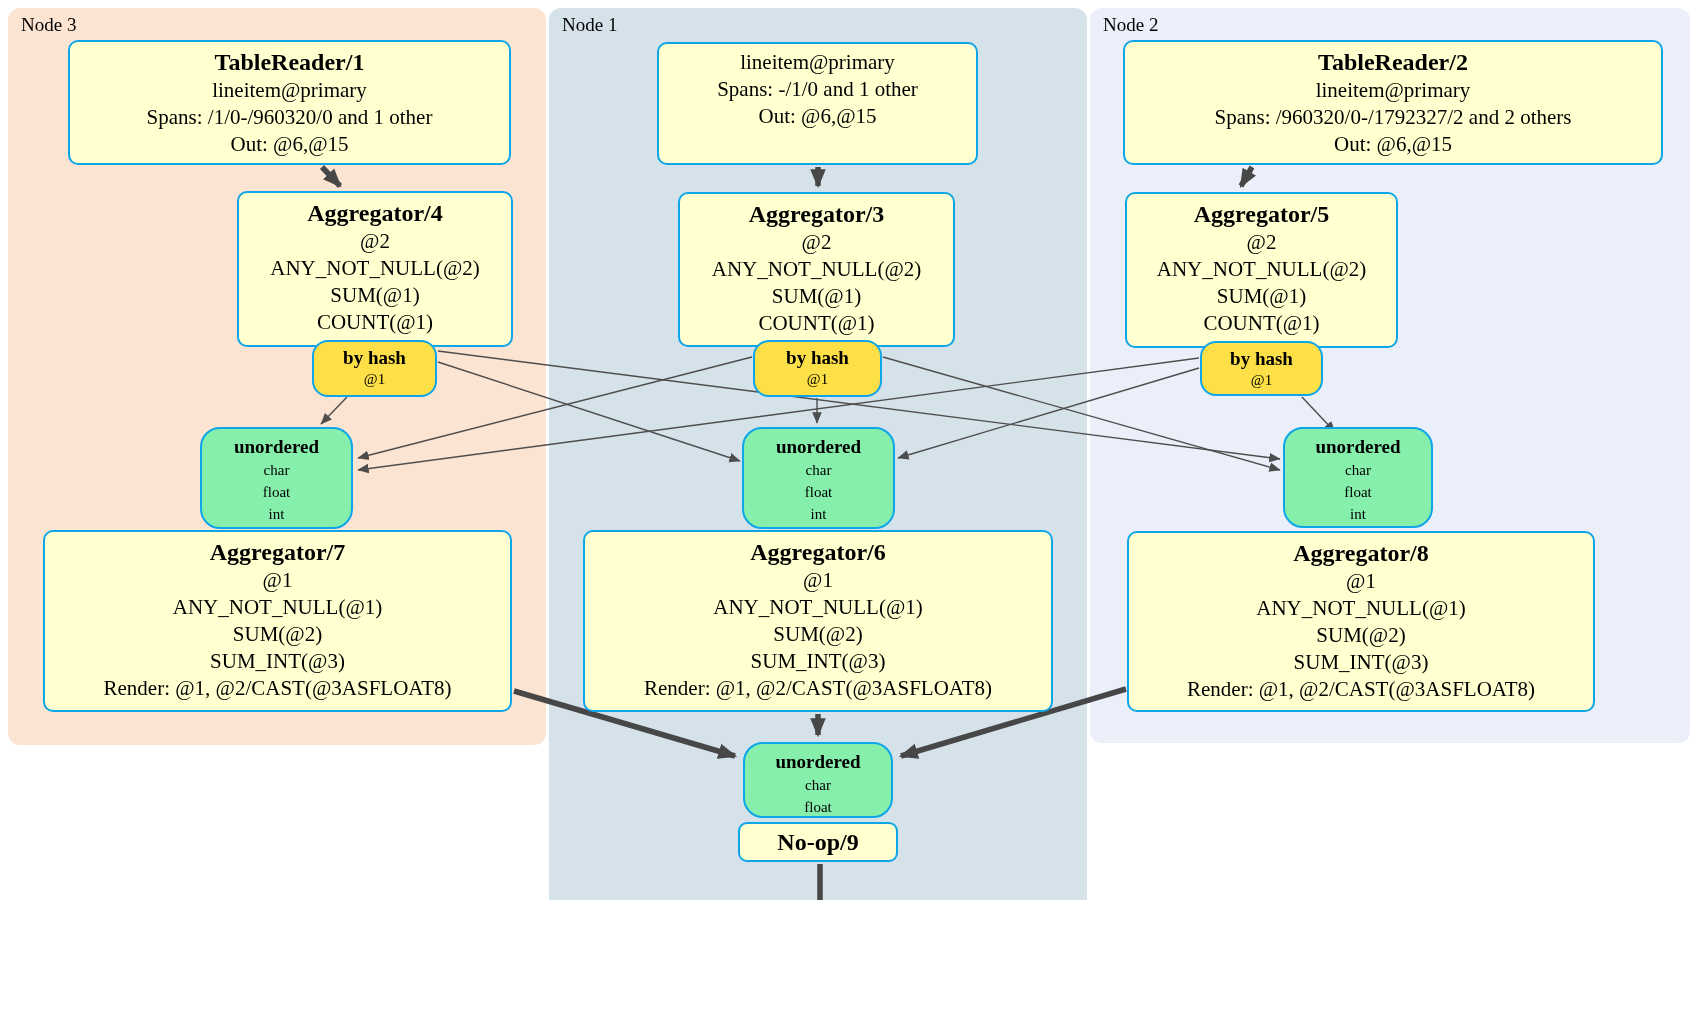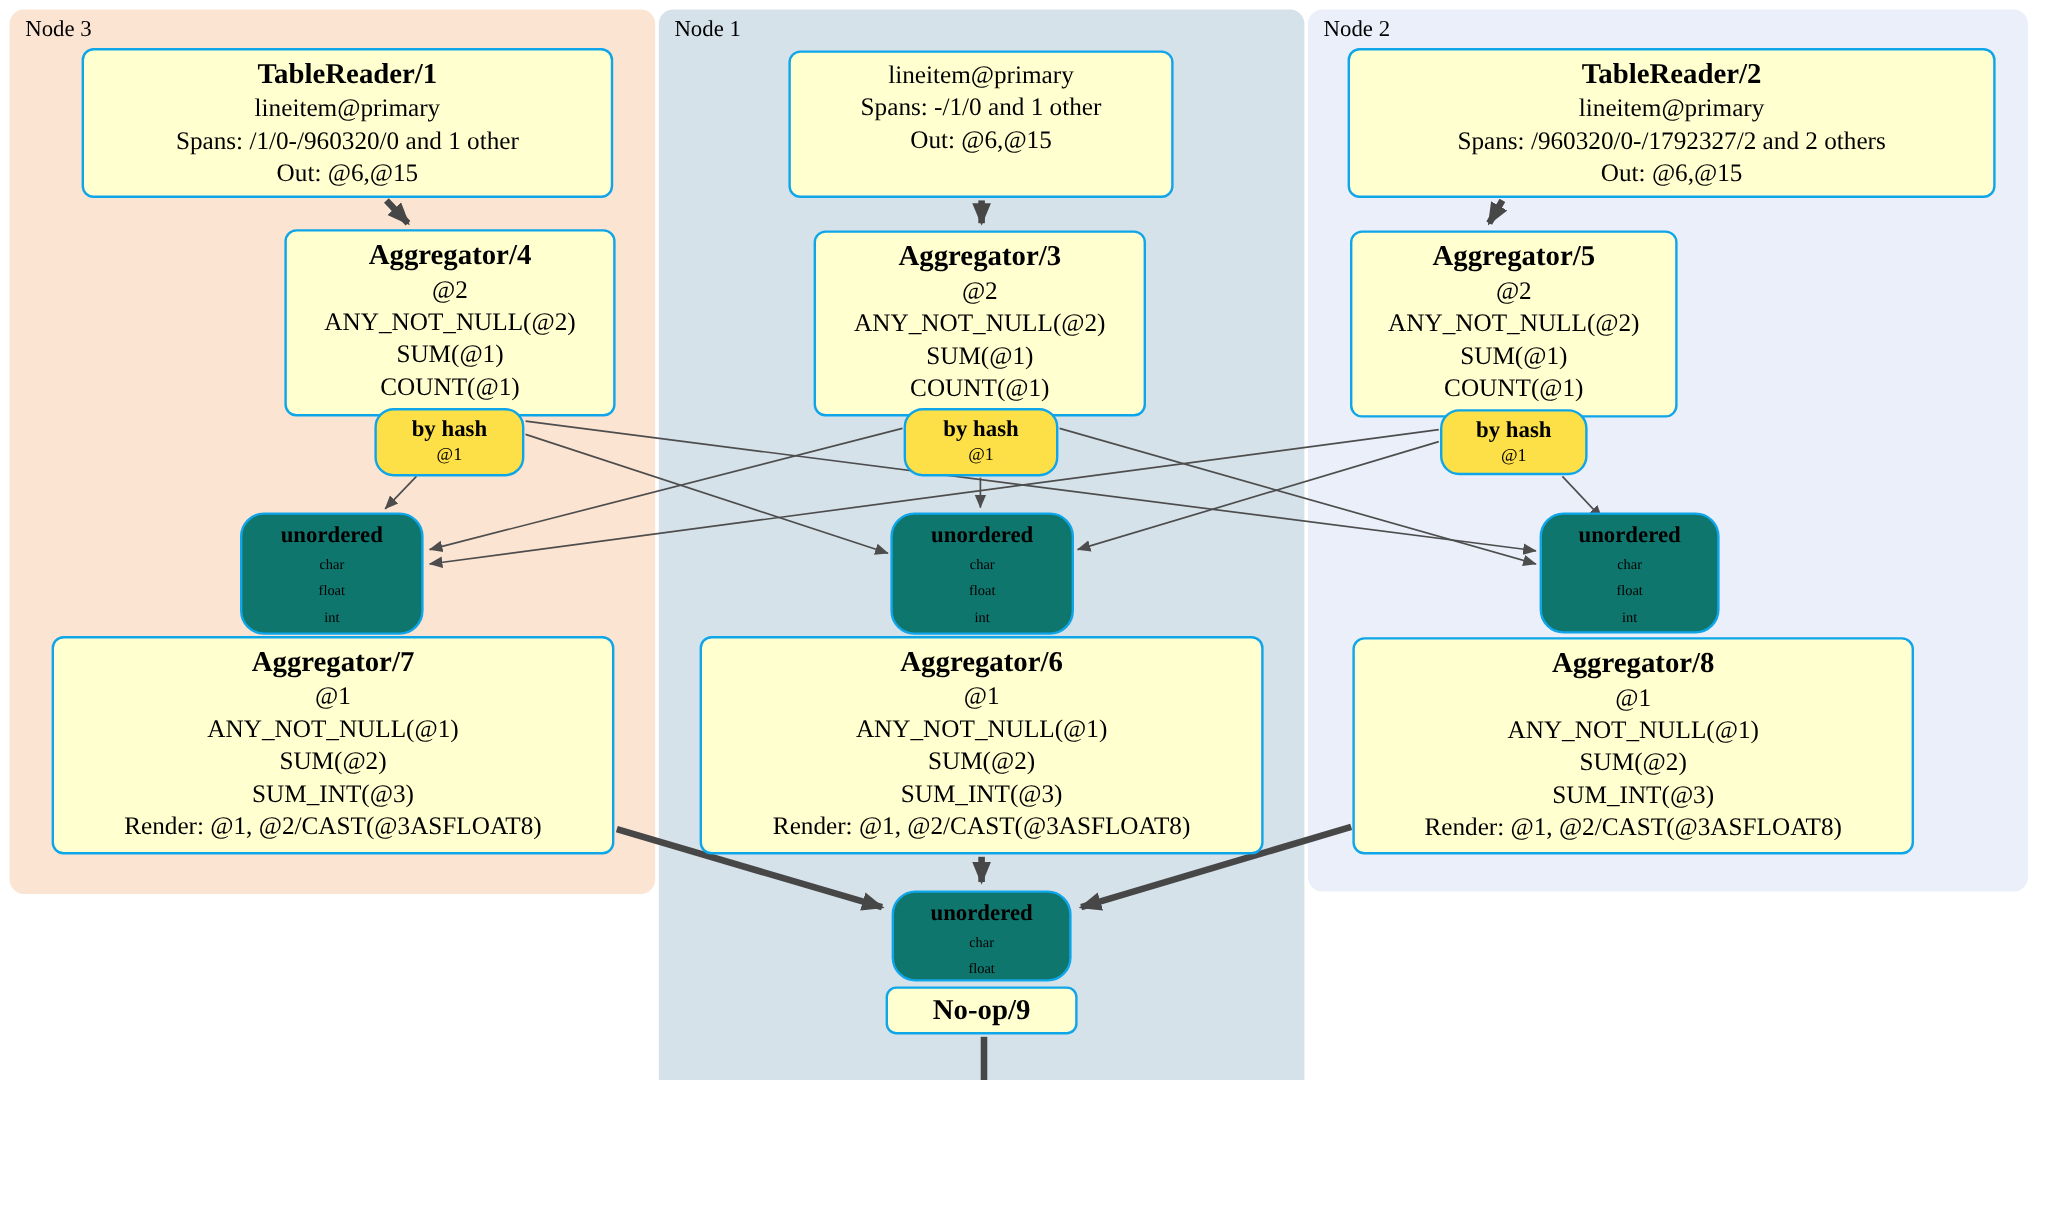--- a/index.html
+++ b/index.html
@@ -11,23 +11,23 @@
   .panel-label{position:absolute;top:6px;left:13px;font-size:19px;}
   svg.edges{position:absolute;left:0;top:0;z-index:2;}
   .box{position:absolute;z-index:3;box-sizing:border-box;text-align:center;
        border:2px solid #0ea5e9;background:#ffffd0;}
   .proc{border-radius:10px;padding-top:5px;}
   .ptitle{font-size:24px;font-weight:bold;line-height:30px;white-space:nowrap;}
   .pline{font-size:21px;line-height:27px;white-space:nowrap;}
   .router{background:#fde047;border-radius:16px;padding-top:4px;}
   .rtitle{font-size:19px;font-weight:bold;line-height:24px;}
   .rline{font-size:15px;line-height:19px;}
-  .sync{background:#0f766e;border-radius:20px;padding-top:6px;}
+  .sync{background:#86efac;border-radius:20px;padding-top:6px;}
   .stitle{font-size:19px;font-weight:bold;line-height:24px;}
-  .sline{font-size:12px;line-height:22px;}
+  .sline{font-size:15px;line-height:22px;}
   .label-only{border-radius:9px;display:flex;align-items:center;justify-content:center;}
 </style>
 </head>
 <body>
 
 <div class="stage">
 
   <div class="panel" style="left:8px;top:8px;width:538px;height:737px;background:#fce4d3;">
     <div class="panel-label">Node 3</div>
   </div>

